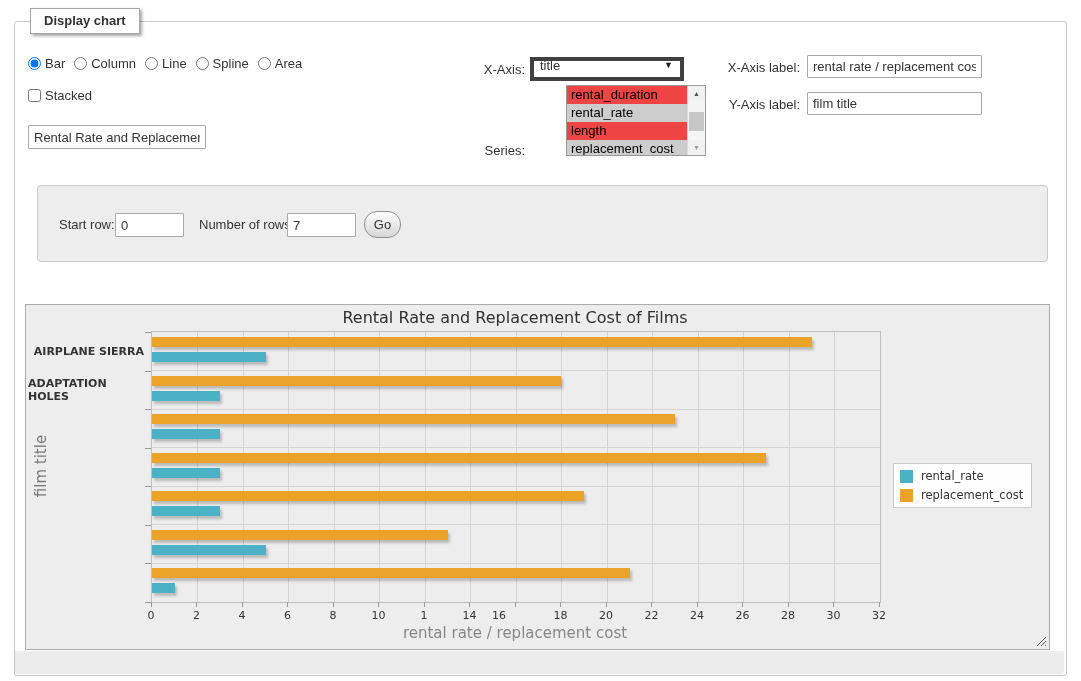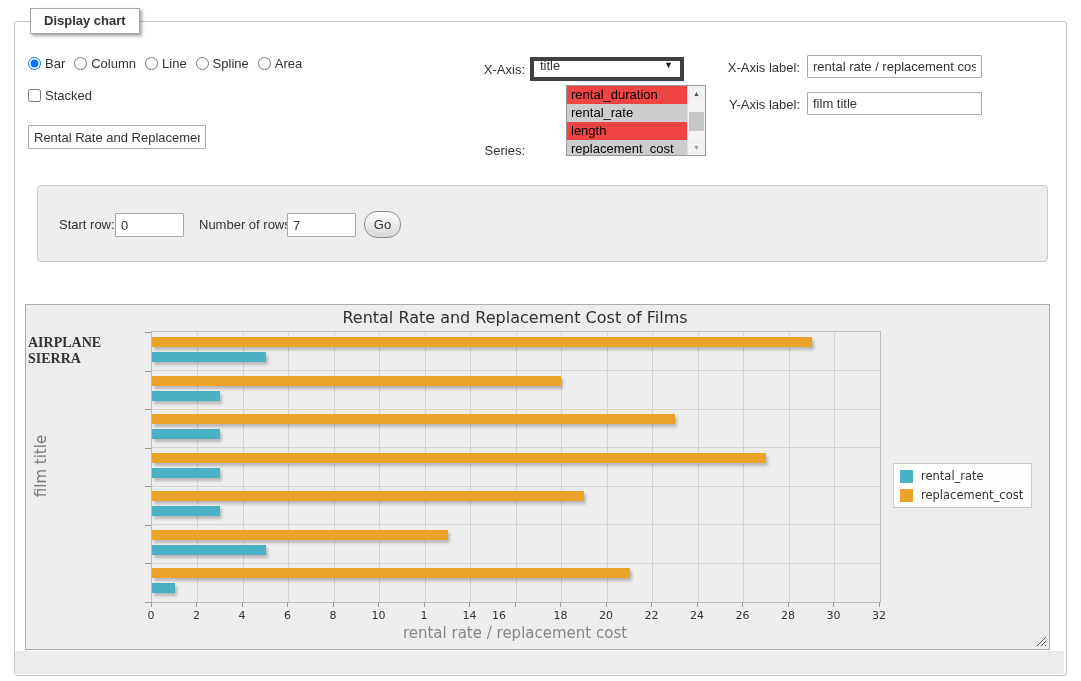--- a/index.html
+++ b/index.html
@@ -71,21 +71,21 @@
     background:#ededed; border:1px solid #ababab; }
   .chart-title { left:125px; top:3px; width:728px; text-align:center; font-size:16px;
     color:#2f2f2f; }
   .plot { left:125px; top:26px; width:728px; height:270px; box-sizing:content-box;
     border:1px solid #bdbdbd; background:#ededed; }
   .vline { position:absolute; top:0; bottom:0; width:1px; background:#d4d4d4; }
   .hline { position:absolute; left:0; right:0; height:1px; background:#d4d4d4; }
   .bar { position:absolute; height:10px; box-shadow:2px 3px 3px rgba(0,0,0,0.22); }
   .cat-labels { left:2px; top:27px; width:116px; height:270px; }
   .cat-row { display:flex; align-items:center; justify-content:flex-end;
-    font-size:14px; font-weight:bold; color:#333;font-family:Liberation Serif, serif; }
+    font-size:11px; font-weight:bold; color:#333; }
   .left-ticks { left:119px; top:27px; width:6px; height:270px; }
   .ltick { position:absolute; left:0; width:6px; height:1px; background:#9a9a9a; }
   .bottom-ticks { left:125px; top:297px; width:728px; height:5px; }
   .btick { position:absolute; top:0; width:1px; height:5px; background:#9a9a9a; }
   .xtick-labels { left:125px; top:304px; width:728px; height:14px; }
   .xtick { position:absolute; width:40px; text-align:center; font-size:11px; color:#333; }
   .xaxis-title { left:125px; top:319px; width:728px; text-align:center; font-size:15px;
     color:#878787; }
   .yaxis-title { left:-86px; top:153px; width:200px; height:16px; text-align:center;
     font-size:15px; color:#787878; transform:rotate(-90deg); }
@@ -165,20 +165,21 @@
   <span class="abs lbl2">Number of rows:</span>
   <input type="text" class="abs inp2" value="7" style="">
   <button class="abs go-btn">Go</button>
 </div>
 
 <div class="abs chart-outer">
   <div class="abs chart-title chart-font">Rental Rate and Replacement Cost of Films</div>
   <div class="abs yaxis-title chart-font">film title</div>
   <div class="abs cat-labels chart-font">
       <div class="cat-row" style="height: 38.5714px;">AIRPLANE SIERRA</div>
+      <div class="cat-row" style="height: 38.5714px;">ADAPTATION HOLES</div>
     </div>
   <div class="abs left-ticks">
       <div class="ltick" style="top: 0px;"></div>
       <div class="ltick" style="top: 38.5714px;"></div>
       <div class="ltick" style="top: 77.1429px;"></div>
       <div class="ltick" style="top: 115.714px;"></div>
       <div class="ltick" style="top: 154.286px;"></div>
       <div class="ltick" style="top: 192.857px;"></div>
       <div class="ltick" style="top: 231.429px;"></div>
       <div class="ltick" style="top: 270px;"></div>

